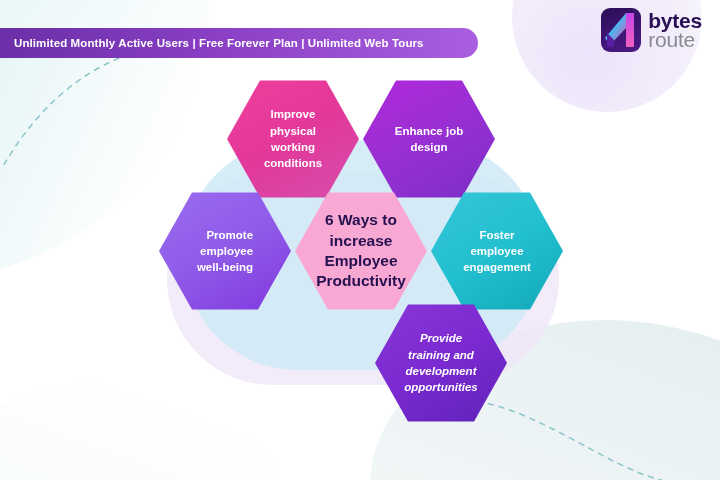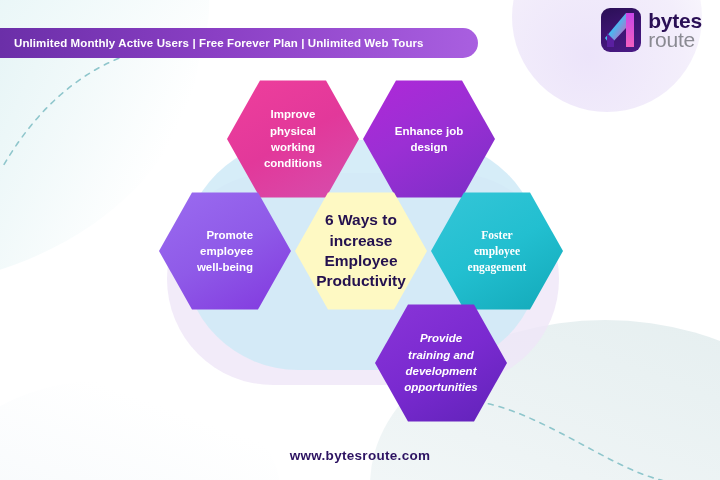--- a/index.html
+++ b/index.html
@@ -161,26 +161,26 @@
   #hex-promote        { left: 4px;   top: 112px; text-align: right; }
   #hex-center         { left: 140px; top: 112px; }
   #hex-foster         { left: 276px; top: 112px; }
   #hex-encourage      { left: 72px;  top: 224px; }
   #hex-provide        { left: 220px; top: 224px; font-style: italic; }
 
   
   #hex-improve   { background: linear-gradient(150deg, #ef3f9c 0%, #e2389a 50%, #d54fae 100%); }
   #hex-enhance   { background: linear-gradient(150deg, #b028d8 0%, #9b2fd4 45%, #7a2ec6 100%); }
   #hex-promote   { background: linear-gradient(150deg, #9b6cf0 0%, #8f5ae8 50%, #8137de 100%); }
-  #hex-foster    { background: linear-gradient(150deg, #35c6d8 0%, #22bfd0 50%, #12a8b8 100%); font-family: Liberation Serif, serif; }
+  #hex-foster    { background: linear-gradient(150deg, #35c6d8 0%, #22bfd0 50%, #12a8b8 100%); }
   #hex-encourage { background: linear-gradient(150deg, #2fabe8 0%, #1b9ee2 50%, #1390d8 100%); }
   #hex-provide   { background: linear-gradient(150deg, #8a35d8 0%, #7a2ad0 50%, #5f22b8 100%); }
 
   #hex-center {
-    background: #fef9c3;
+    background: #f9a8d4;
     color: #24114f;
     font-size: 15.5px;
     font-weight: bold;
     line-height: 1.32;
     padding: 0 8px;
     z-index: 3;
   }
 
   .hex-label { display: block; white-space: pre-line; }
 
@@ -281,15 +281,14 @@
 
 
     <div class="hex" id="hex-provide">
       <span class="hex-label">Provide
 training and
 development
 opportunities</span>
     </div>
   </div>
 
-  <div id="site-url">www.bytesroute.com</div>
 
 </div>
 
 </body></html>

